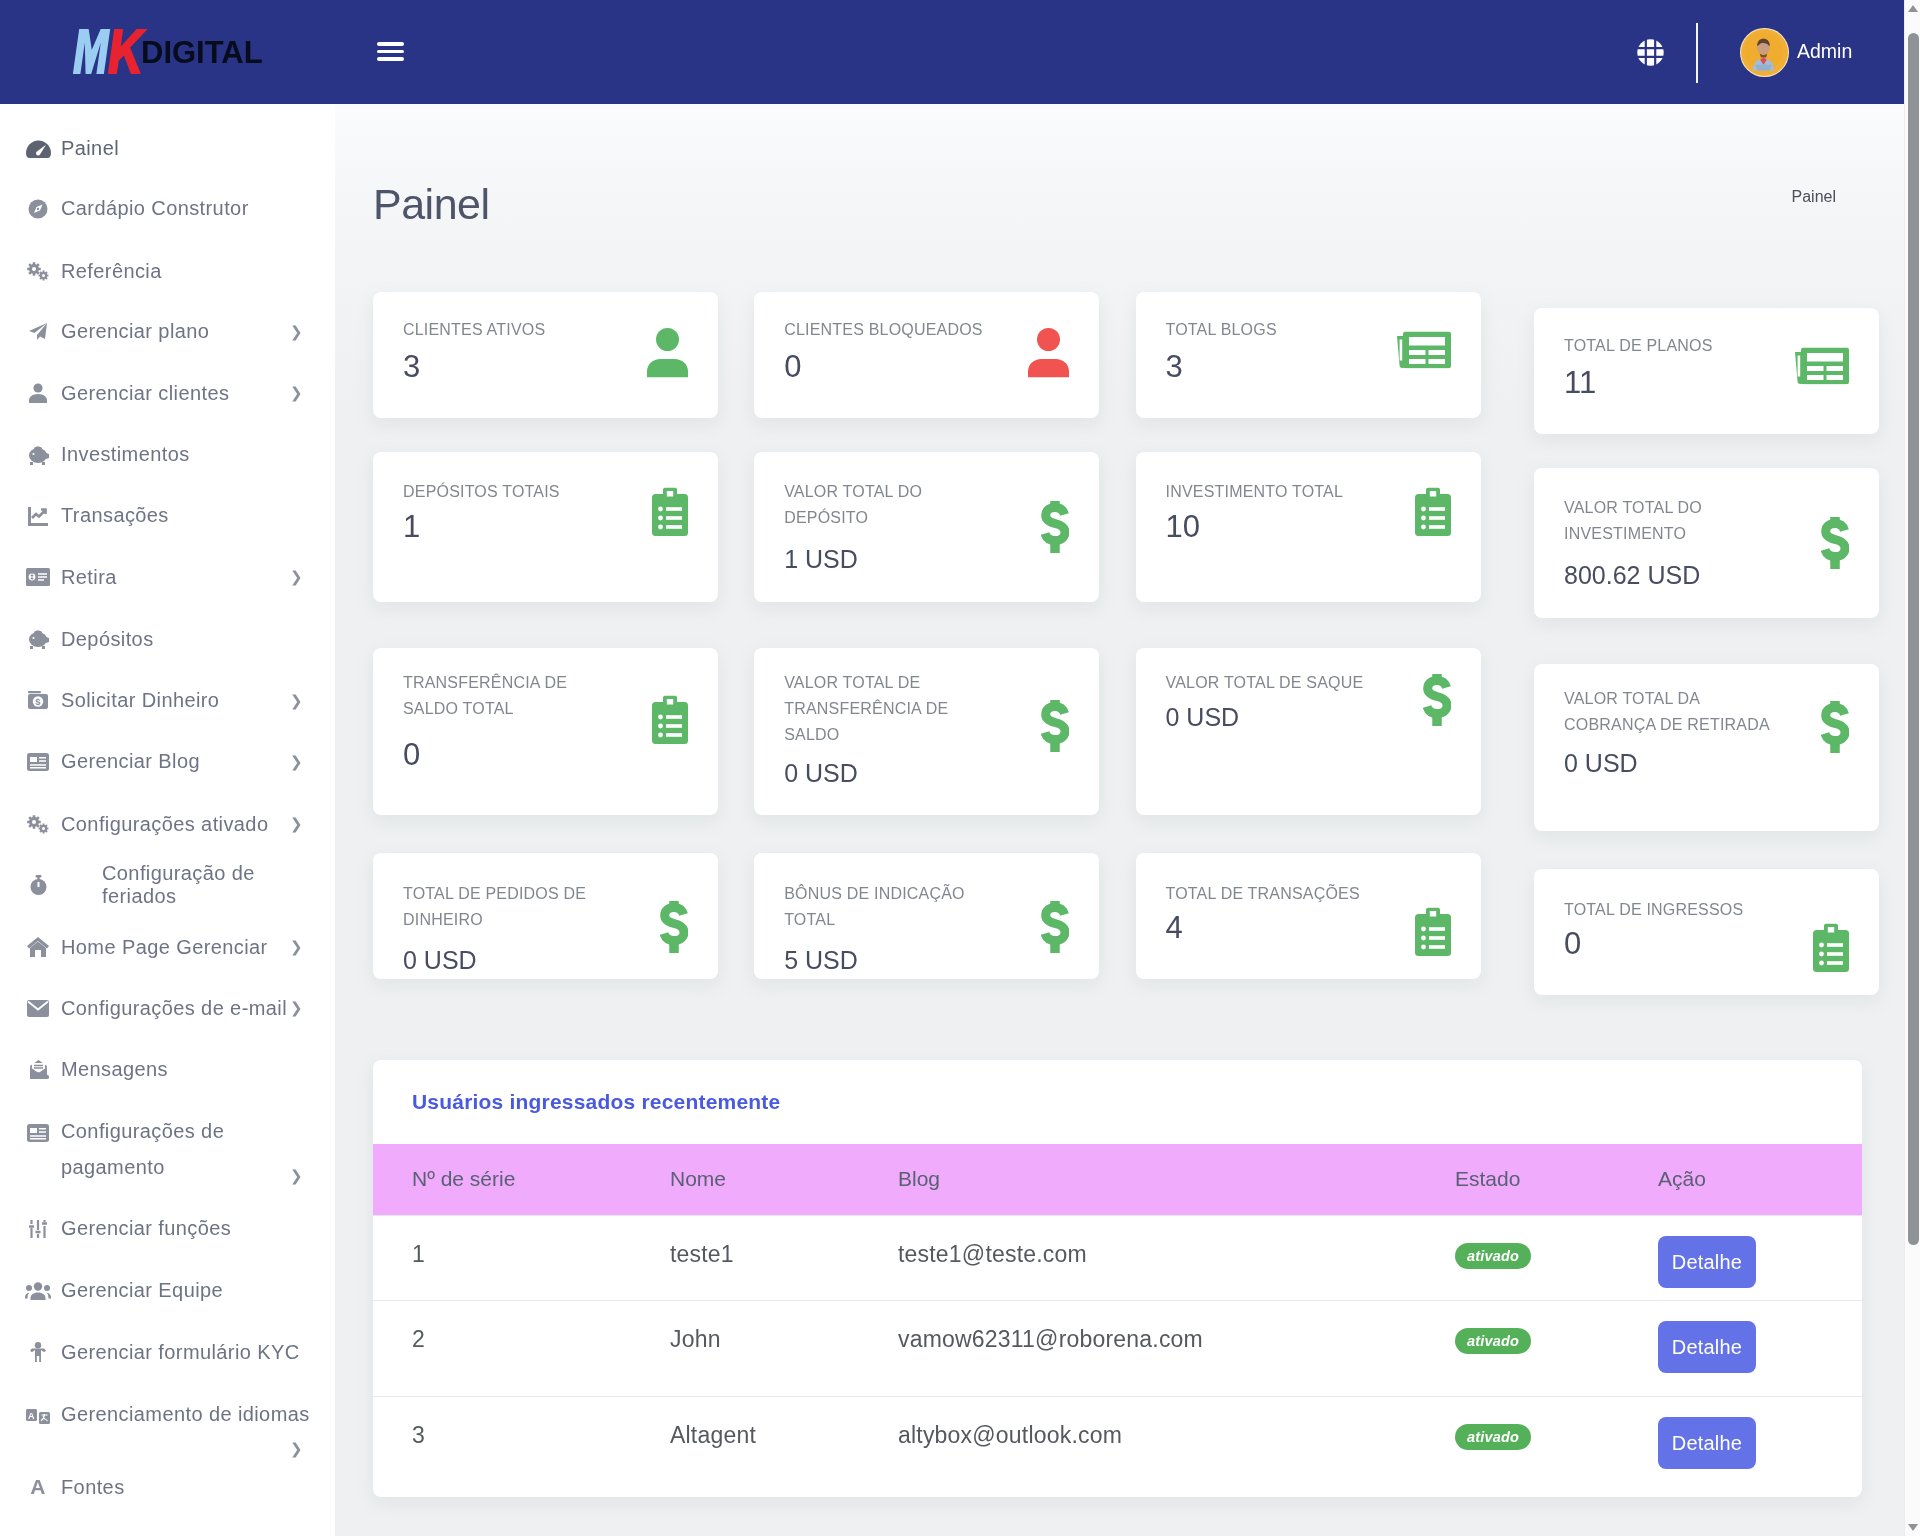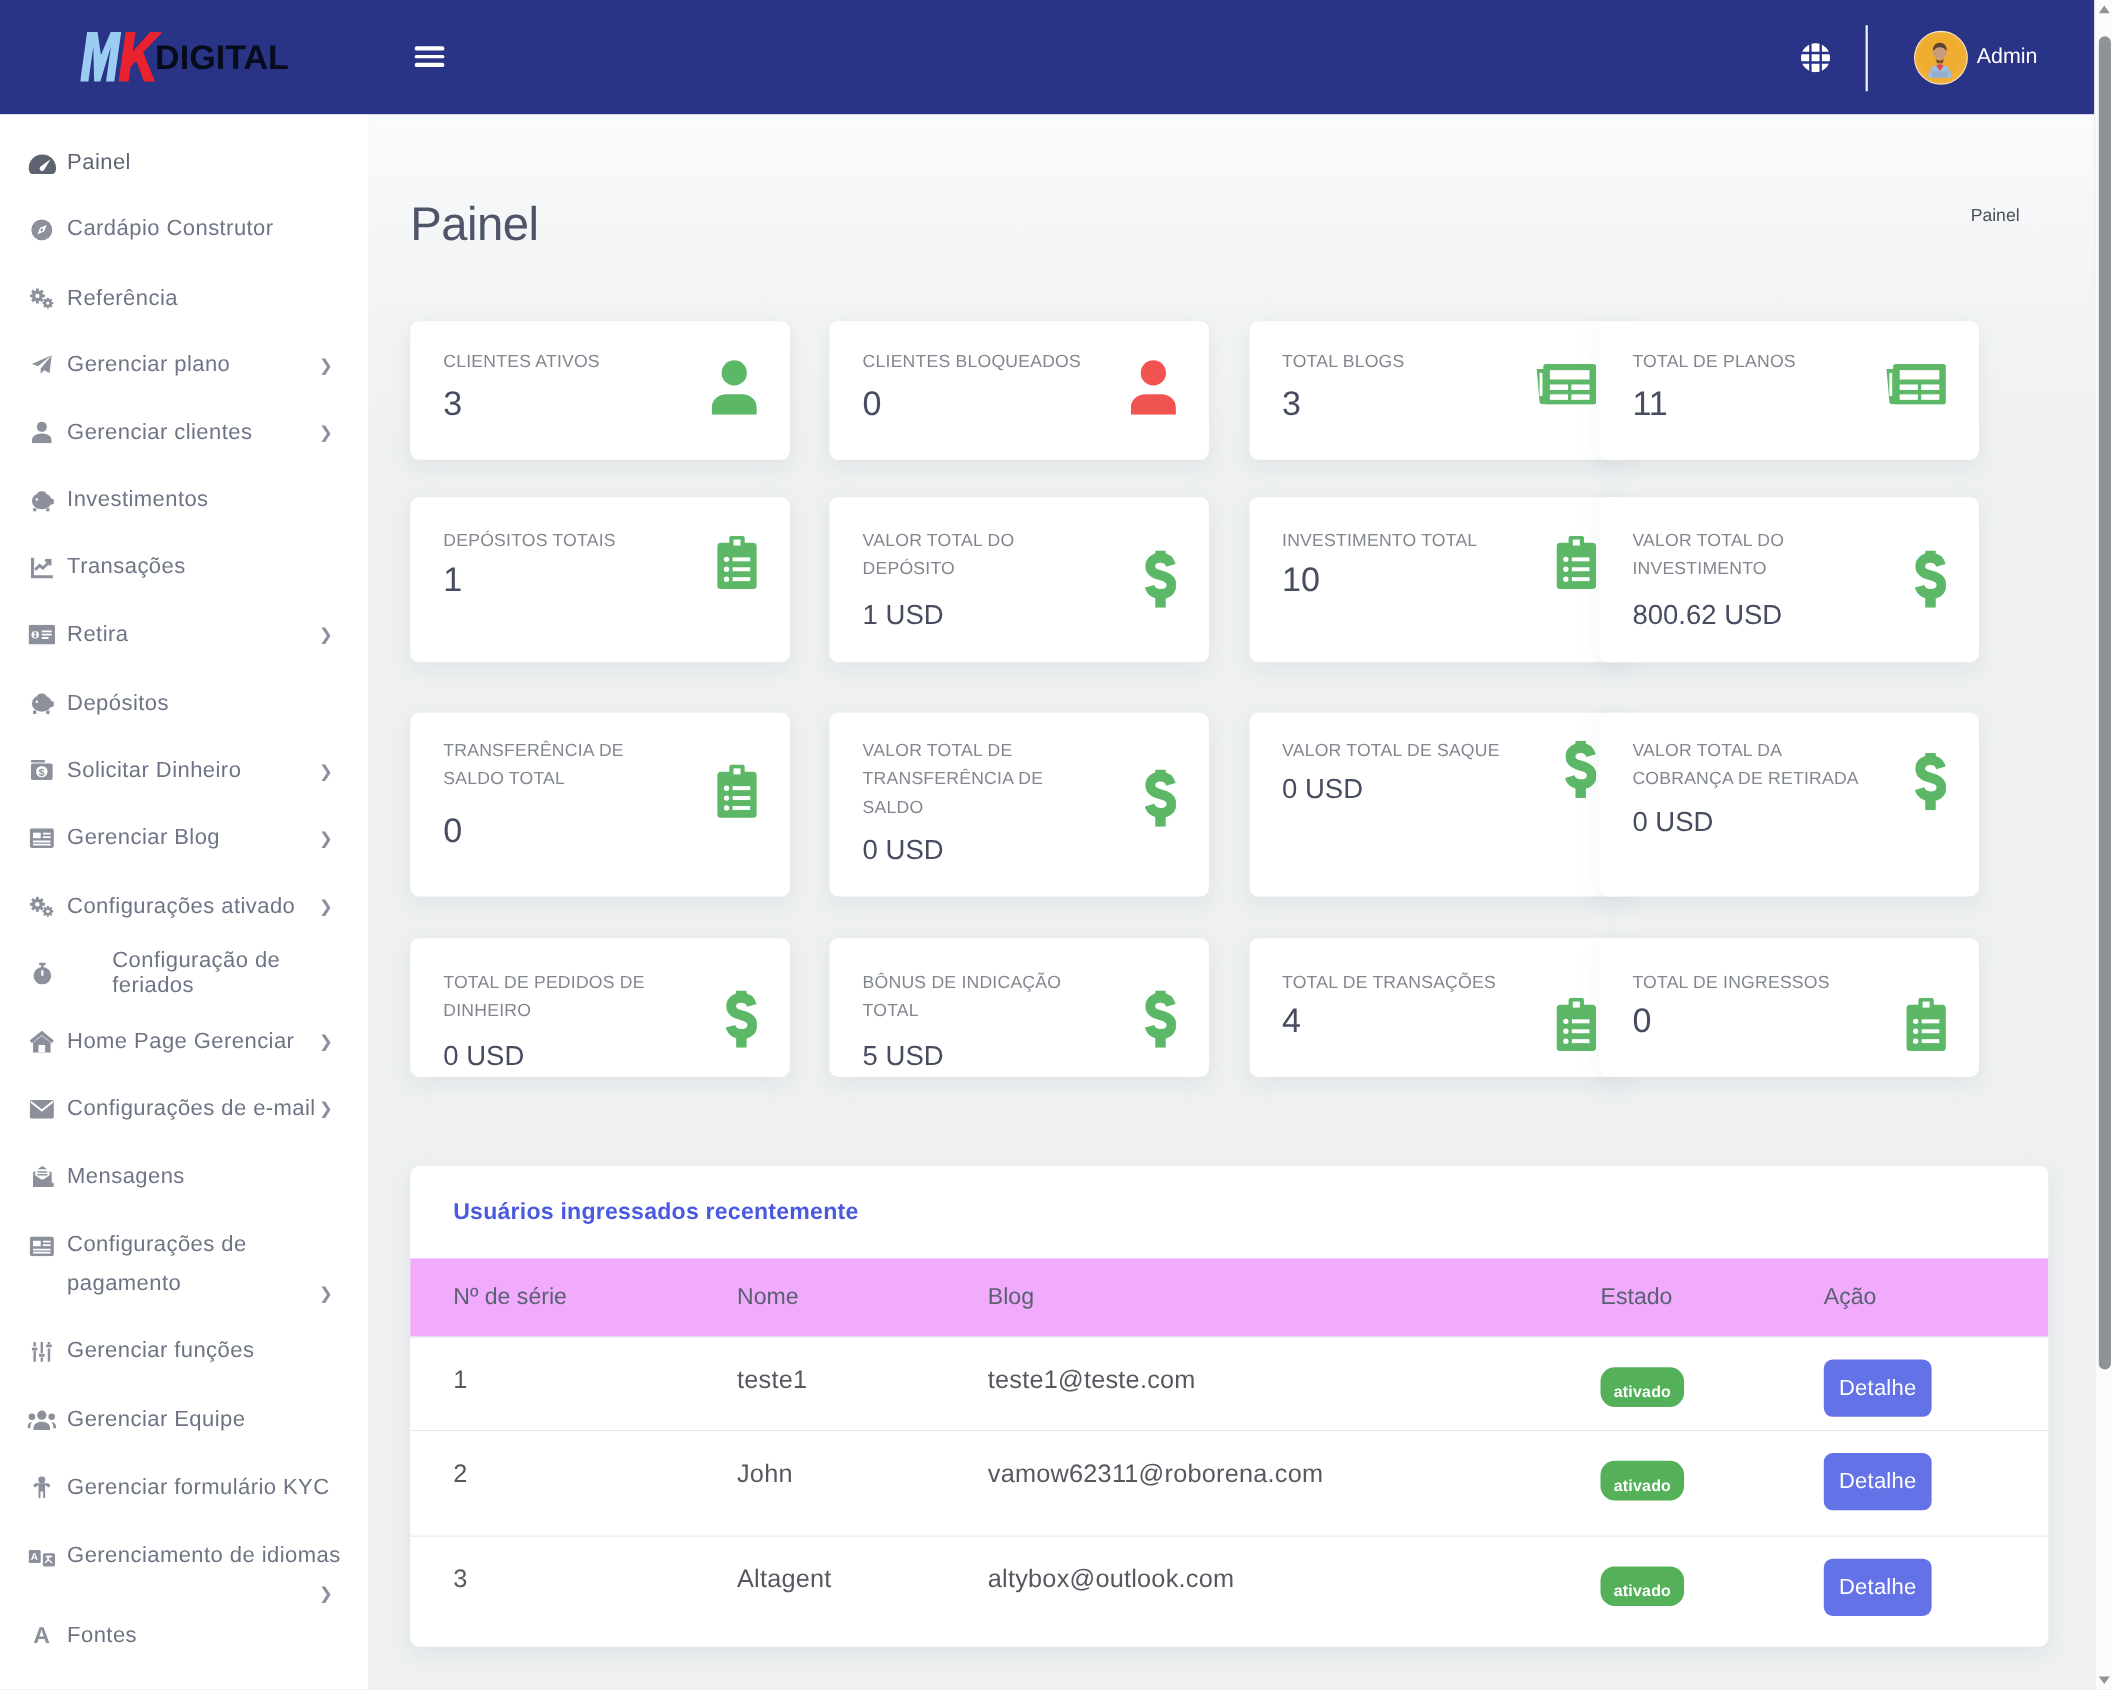--- a/index.html
+++ b/index.html
@@ -26,31 +26,31 @@
   .mi .ch, .mi2 .ch { font-size:15px; }
   .menuwrap { position:relative; width:335px; height:100%; }
   .content { position:absolute; left:335px; top:104px; width:1569px; height:1432px; background:linear-gradient(#fafbfc 0px, #f3f5f6 120px, #eef0f1 300px, #eef0f1 100%); }
   h1.pagetitle { position:absolute; left:38px; top:76px; font-size:43px; font-weight:normal; color:#4f5569; letter-spacing:-0.5px; }
   .crumb { position:absolute; right:68px; top:84px; font-size:16px; color:#4b4f5a; }
   .card { position:absolute; background:#fff; border-radius:8px; box-shadow:0 6px 18px rgba(140,152,164,0.13); }
   .card .lbl { position:absolute; left:30px; top:25px; font-size:16px; line-height:26px; color:#82878f; letter-spacing:0.2px; }
   .vn { position:absolute; left:30px; font-size:31px; line-height:36px; color:#474c60; }
   .vu { position:absolute; left:30px; font-size:25px; line-height:30px; color:#474c60; }
   .card .cic { position:absolute; right:30px; top:50%; transform:translateY(-50%); }
-  .w1 { left:38px; width:345px; } .w2 { left:419.2px; width:345px; } .w3 { left:800.5px; width:345px; } .w4 { left:1119px; width:345px; }
+  .w1 { left:38px; width:345px; } .w2 { left:419.2px; width:345px; } .w3 { left:800.5px; width:345px; } .w4 { left:1199px; width:345px;margin-top:16px; }
   .r1 { top:188px; height:126px; } .r2 { top:348px; height:150px; } .r3 { top:544px; height:167px; } .r4 { top:749px; height:126px; }
   .tablecard { position:absolute; left:38px; top:956px; width:1488.8px; height:437px; background:#fff; border-radius:8px; box-shadow:0 6px 18px rgba(140,152,164,0.13); }
   .tabletitle { position:absolute; left:39px; top:30px; font-size:21px; font-weight:bold; color:#4a5ae0; letter-spacing:0.2px; }
   .thead { position:absolute; left:0; top:84px; width:100%; height:71px; background:#f0abfc; color:#5a6072; font-size:21px; }
   .thead span { position:absolute; top:23px; }
   .trow { position:absolute; left:0; width:100%; border-top:1px solid #e6e8f0; color:#55595f; font-size:23px; letter-spacing:0.2px; }
   .r2 .lbl { top:27px; } .r3 .lbl { top:22px; } .r4 .lbl { top:28px; }
   .trow .cell { position:absolute; top:25px; }
   .c1 { left:39px; } .c2 { left:297px; } .c3 { left:525px; } .c4 { left:1082px; } .c5 { left:1285px; }
-  .badge { position:absolute; top:27px; background:#54b159; color:#fff; font-size:14.5px; font-weight:bold; padding:15px 12px 5px 12px; border-radius:13px; letter-spacing:0.2px; }
+  .badge { position:absolute; top:27px; background:#54b159; color:#fff; font-size:14.5px; font-weight:bold; padding:5px 12px 5px 12px; border-radius:13px; letter-spacing:0.2px;font-style:italic; }
   .btn { position:absolute; top:20px; background:#6472e8; color:#fff; font-size:20px; width:98px; height:52px; line-height:52px; text-align:center; border-radius:8px; }
   .scroll { position:absolute; right:0; top:0; width:16px; height:1536px; background:#fbfbfc; border-left:1px solid #ececec; }
   .thumb { position:absolute; left:2.5px; top:33px; width:11px; height:1212px; background:#8f9296; border-radius:6px; }
   .sarr { position:absolute; left:3px; width:0; height:0; }
 </style>
 </head>
 <body>
 <div class="navbar">
   <div class="logo">
       <svg width="74" height="46" viewBox="0 0 74 46">

